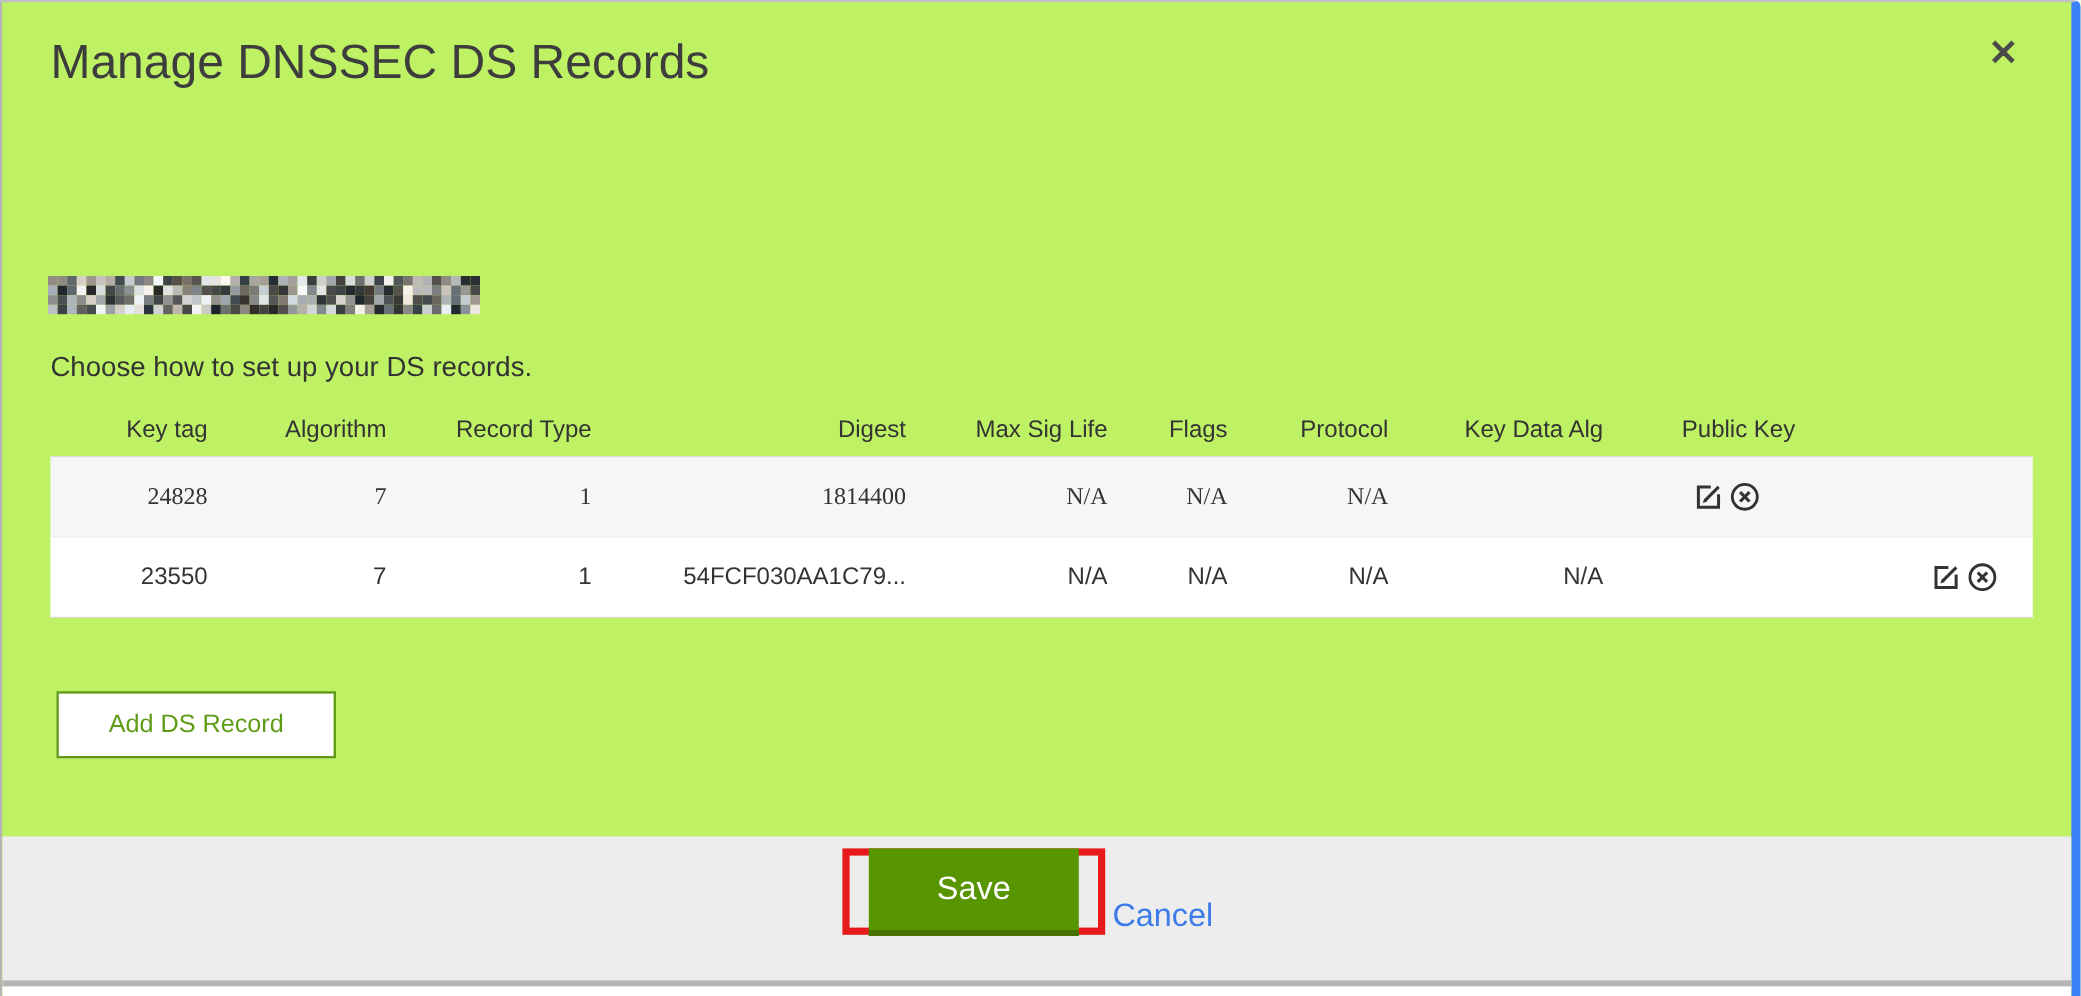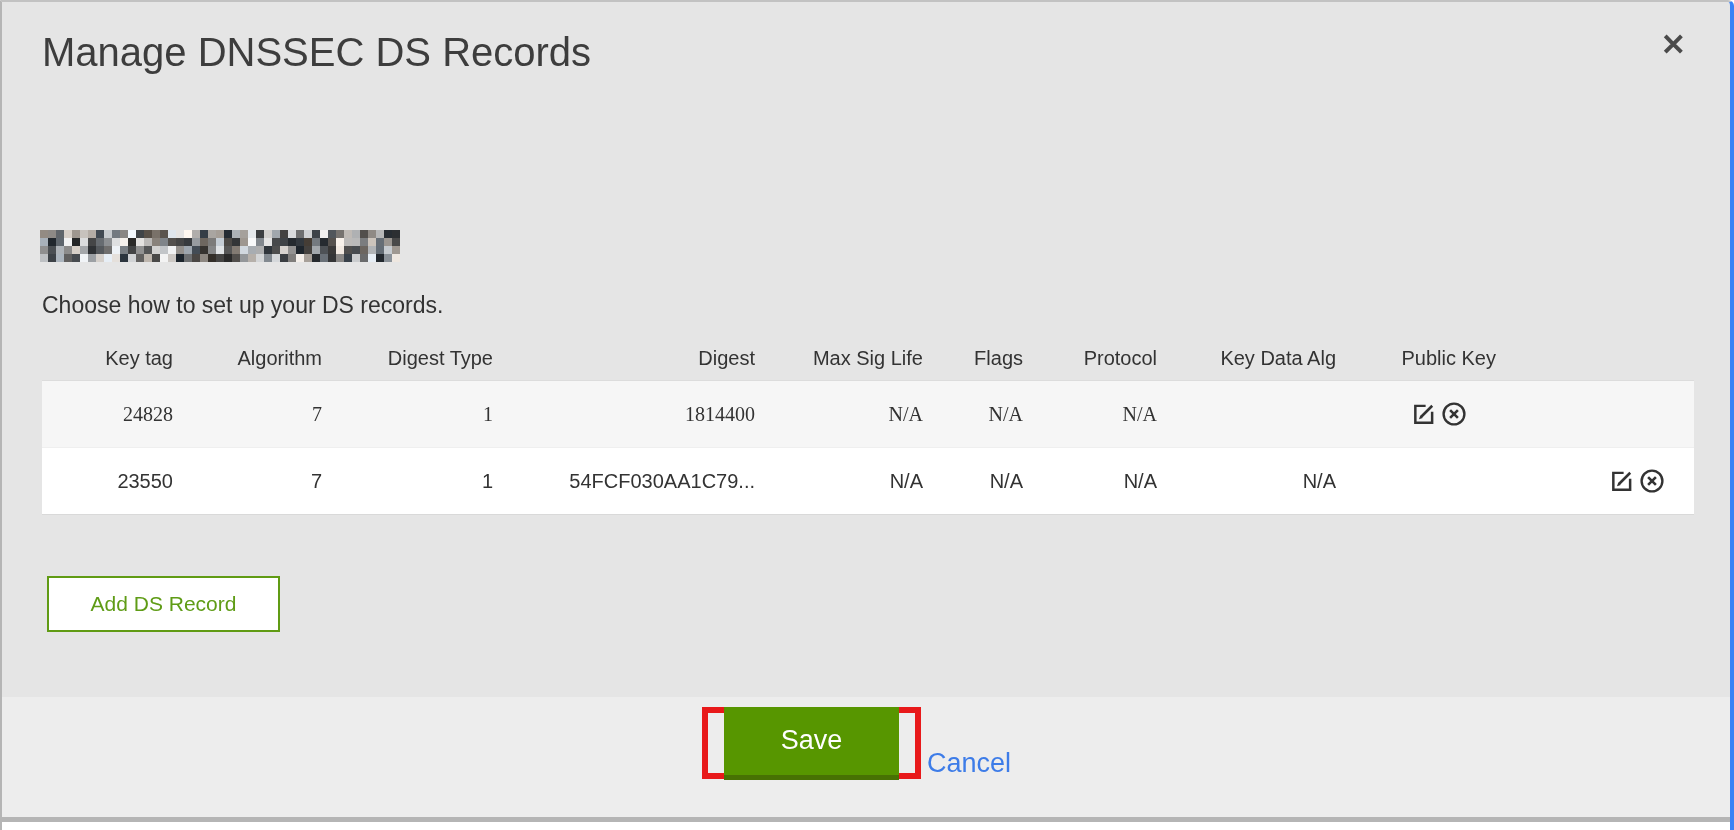--- a/index.html
+++ b/index.html
@@ -1,22 +1,22 @@
 <!DOCTYPE html>
 <html><head>
 <meta charset="utf-8">
 <style>
   html,body{margin:0;padding:0;}
   body{
     width:1734px;height:830px;position:relative;background:#ffffff;
     font-family:"Liberation Sans", sans-serif;color:#333;overflow:hidden;
   }
   .modal{
-    position:absolute;inset:0;background:#e5e5e5;box-sizing:border-box;
-    border-top:2px solid #c2c2c2;border-left:2px solid #b5b5b5;border-right:4px solid #3b82f6;
+    position:absolute;inset:0;background:#bef264;box-sizing:border-box;
+    border-top:2px solid #c2c2c2;border-left:2px solid #b5b5b5;border-right:8px solid #3b82f6;
     border-top-right-radius:6px;
   }
   .page-title{
     position:absolute;left:40px;top:28px;font-size:40px;font-weight:400;color:#3d3d3d;
   }
   .close-btn{
     position:absolute;right:40px;top:24px;font-size:30px;font-weight:700;color:#4a4a4a;
     cursor:pointer;line-height:1;background:none;border:none;padding:4px;
     font-family:"Liberation Sans", sans-serif;
   }
@@ -249,21 +249,21 @@
         <rect x="344" y="24" width="8" height="8" fill="rgb(138,145,152)"></rect>
         <rect x="352" y="24" width="8" height="8" fill="rgb(238,231,224)"></rect>
       </svg></div>
 
   <div class="subtitle">Choose how to set up your DS records.</div>
 
   <div class="ds-table">
     <div class="trow thead">
       <div>Key tag</div>
       <div>Algorithm</div>
-      <div>Digest Type</div>
+      <div>Record Type</div>
       <div>Digest</div>
       <div>Max Sig Life</div>
       <div>Flags</div>
       <div>Protocol</div>
       <div>Key Data Alg</div>
       <div>Public Key</div>
       <div></div>
     </div>
 
     <div class="trow drow row-0">

